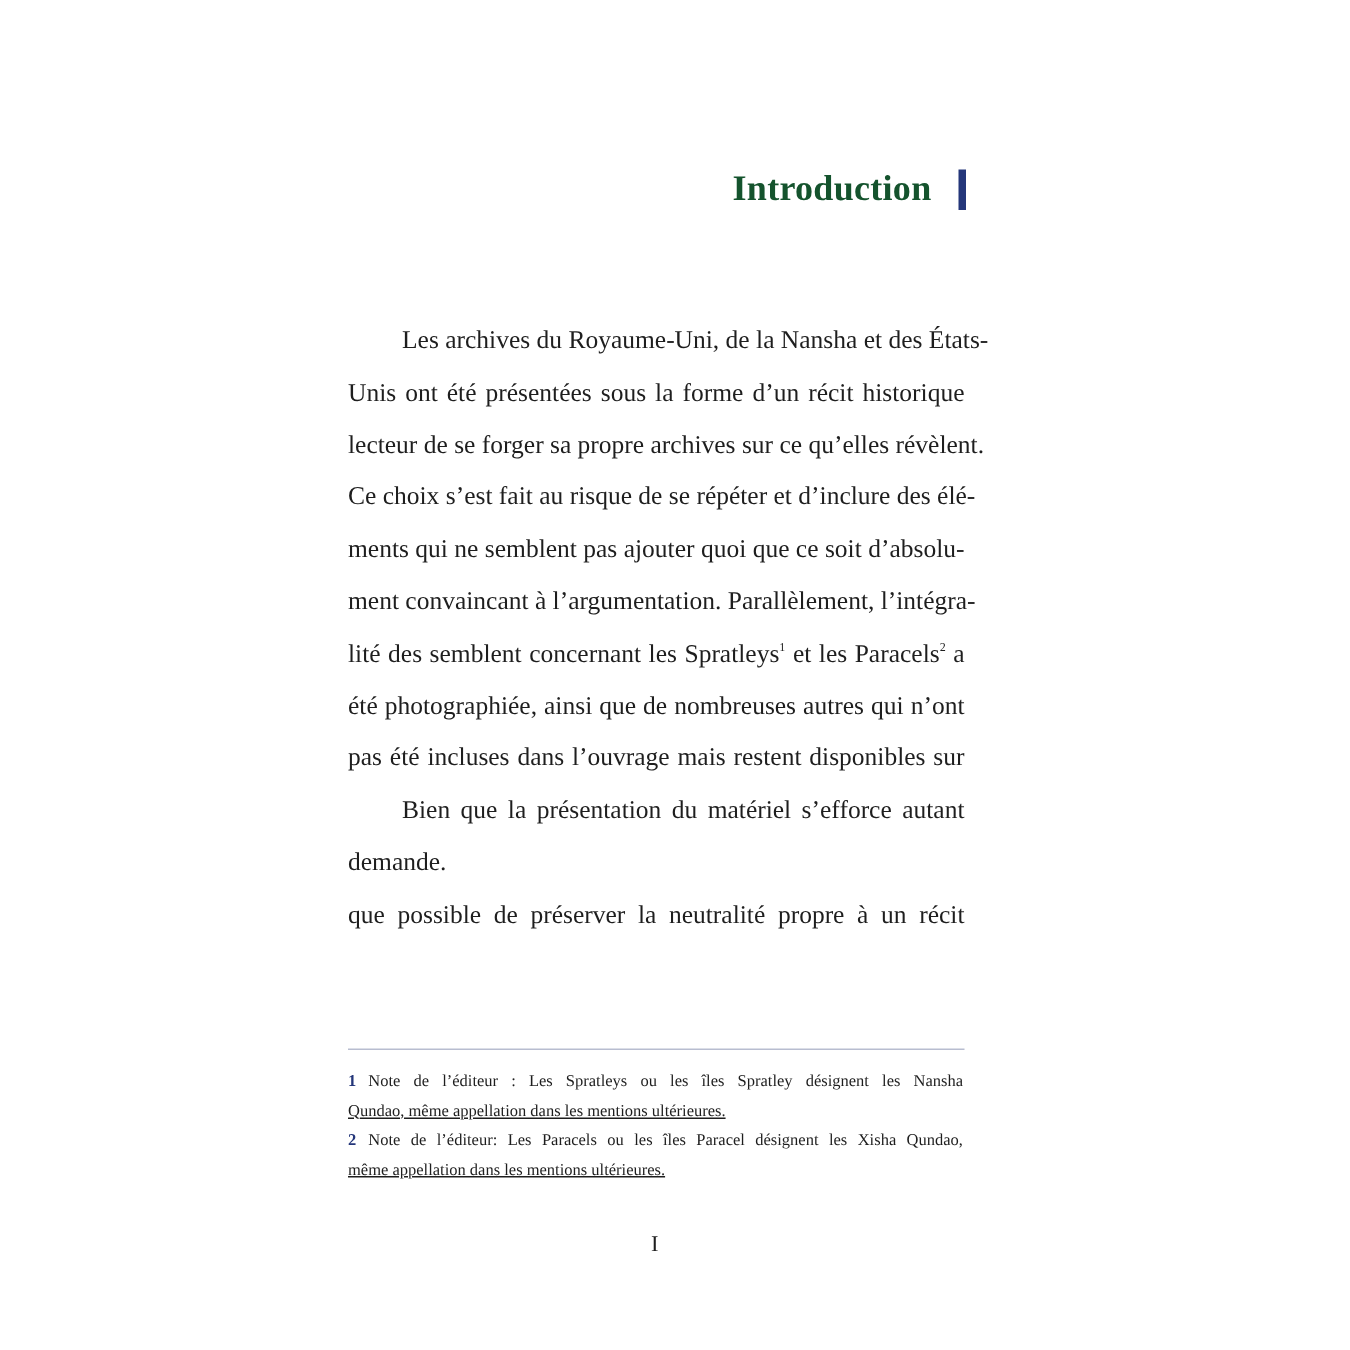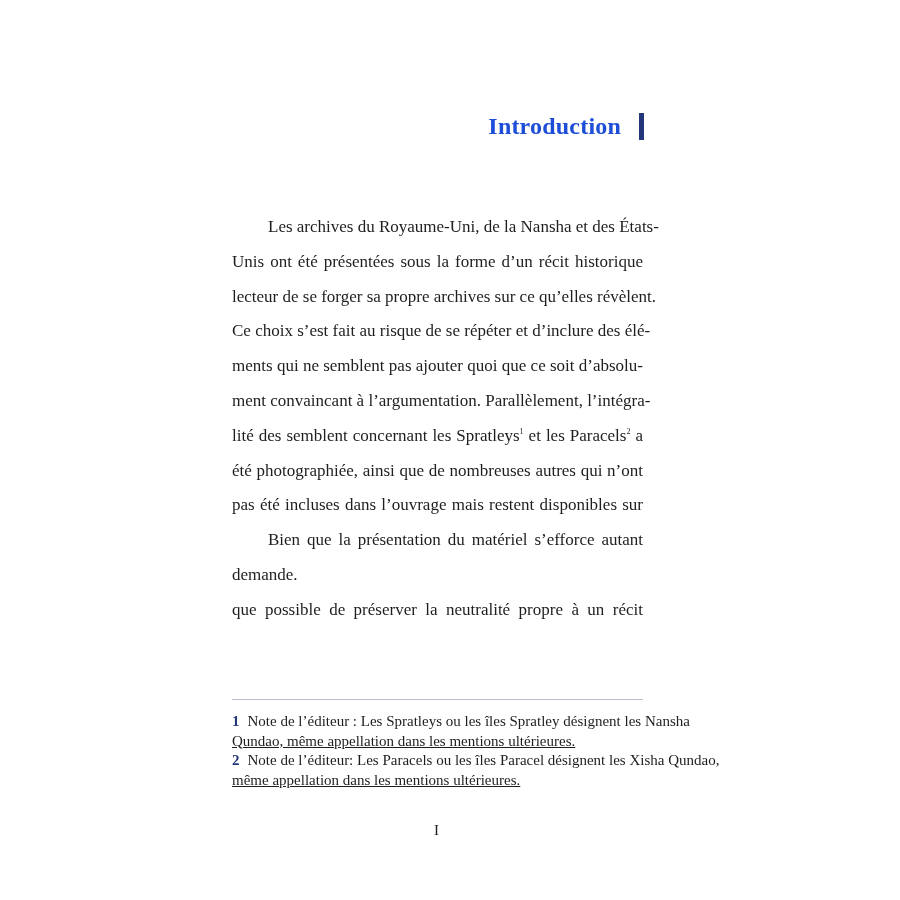--- a/index.html
+++ b/index.html
@@ -1,26 +1,26 @@
 <!DOCTYPE html>
 <html><head>
 <meta charset="utf-8">
 <style>
   html, body { margin: 0; padding: 0; background: #ffffff; }
   body { width: 900px; height: 900px; position: relative; overflow: hidden; font-family: "Liberation Serif", serif; color: #1e1e1e; }
   .title-wrap { position: absolute; top: 113px; right: 256px; display: flex; align-items: center; }
-  .title { font-family: "Liberation Serif", serif; font-weight: bold; font-size: 24px; color: #1d4ed8; letter-spacing: 0.2px; }
+  .title { font-family: "Liberation Serif", serif; font-weight: bold; font-size: 24px; color: #14532d; letter-spacing: 0.2px; }
   .title-bar { display: inline-block; width: 5px; height: 27px; background: #24367a; margin-left: 18px; }
   .body-text { position: absolute; left: 232px; top: 210px; width: 411px; font-size: 17px; line-height: 34.8px; }
   .line { display: block; white-space: nowrap; text-align: justify; text-align-last: justify; height: 34.8px; }
   .line.last { text-align-last: left; }
   .line.indent { padding-left: 36px; }
   sup { font-size: 8px; vertical-align: 7px; line-height: 0; }
   .rule { position: absolute; left: 232px; top: 699px; width: 411px; height: 1px; background: #b8bdd0; }
-  .footnotes { position: absolute; left: 232px; top: 712px; width: 410px; font-size: 15px; line-height: 19.5px; }
+  .footnotes { position: absolute; left: 232px; top: 712px; width: 410px; font-size: 11px; line-height: 19.5px; }
   .fn-line { display: block; white-space: nowrap; text-align: justify; text-align-last: justify; }
   .fn-line.last { text-align-last: left; text-decoration: underline; }
   .fn-num { color: #24367a; font-weight: bold; margin-right: 8px; }
   .page-num { position: absolute; left: 0; width: 873px; text-align: center; top: 822px; font-size: 15px; }
 </style>
 </head>
 <body>
 
 <div class="title-wrap">
   <span class="title">Introduction</span>

